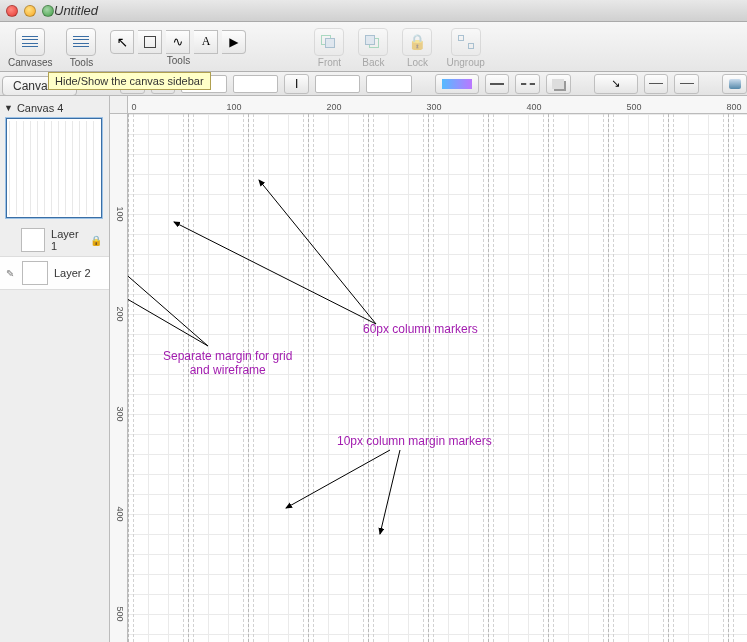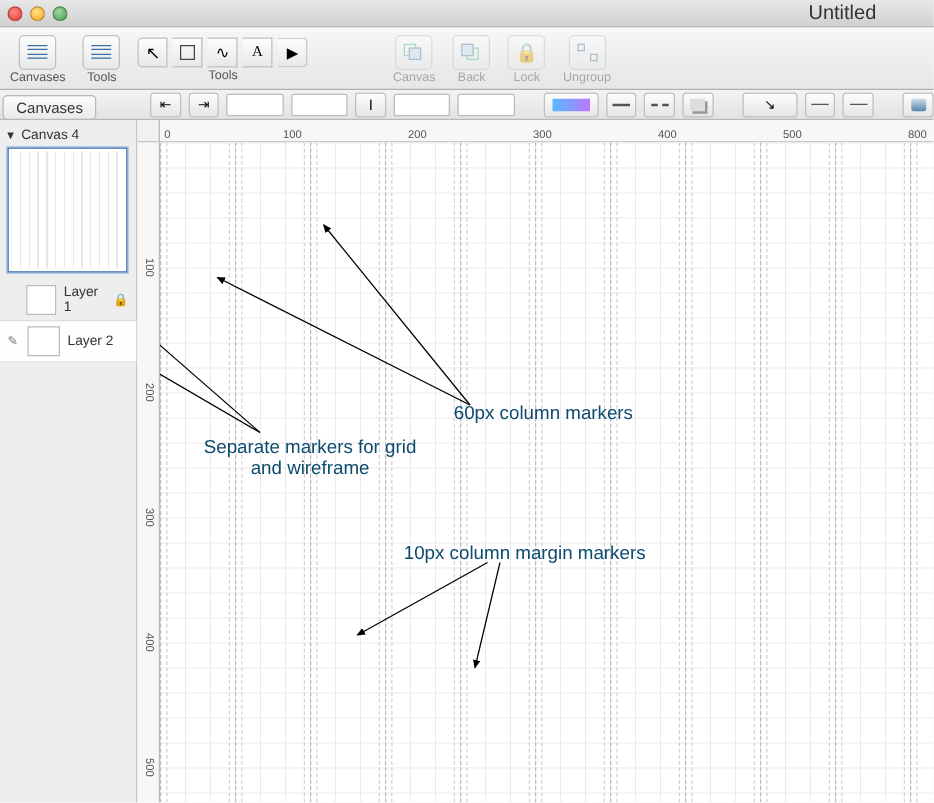--- a/index.html
+++ b/index.html
@@ -5,21 +5,21 @@
 * { margin: 0; padding: 0; box-sizing: border-box; font-family: "Lucida Grande", Helvetica, Arial, sans-serif; }
 body { background: #ededed; width: 747px; height: 642px; overflow: hidden; position: relative; }
 
 
 .titlebar { height: 22px; background: linear-gradient(#e8e8e8, #d0d0d0); display: flex; align-items: center; padding: 0 6px; border-bottom: 1px solid #aaa; }
 .traffic { display: flex; gap: 6px; }
 .tl { width: 12px; height: 12px; border-radius: 50%; border: 1px solid rgba(0,0,0,.25); }
 .tl.red { background: radial-gradient(circle at 40% 35%, #ff8a80, #e53935); }
 .tl.yellow { background: radial-gradient(circle at 40% 35%, #ffe082, #f9a825); }
 .tl.green { background: radial-gradient(circle at 40% 35%, #a5d6a7, #43a047); }
-.wtitle { flex: 1; text-align: right; font-size: 16px; color: #333; margin-right: 40px; }
+.wtitle { flex: 1; text-align: left; font-size: 13px; color: #333; margin-right: 40px; font-style: italic; }
 
 
 .toolbar { height: 50px; background: linear-gradient(#f7f7f7, #e6e6e6); border-bottom: 1px solid #b0b0b0; display: flex; align-items: center; padding: 2px 8px 0; gap: 14px; position: relative; }
 .tbgroup { display: flex; flex-direction: column; align-items: center; gap: 1px; }
 .tbgroup .icons { display: flex; gap: 4px; align-items: center; }
 .tbgroup .lbl { font-size: 10px; color: #555; }
 .tbtn { width: 30px; height: 28px; background: linear-gradient(#fdfdfd,#e8e8e8); border: 1px solid #bfbfbf; border-radius: 4px; display: flex; align-items: center; justify-content: center; cursor: pointer; }
 .tbtn.small { width: 24px; height: 24px; }
 .cluster { display: flex; }
 .cluster .tbtn { border-radius: 0; }
@@ -64,21 +64,21 @@
 .grid { position:absolute; inset:0; 
   background-image: 
     linear-gradient(#eaeaea 1px, transparent 1px),
     linear-gradient(90deg, #eaeaea 1px, transparent 1px);
   background-size: 20px 20px;
 }
 .cols { position:absolute; inset:0; }
 .colline { position:absolute; top:0; bottom:0; width:0; border-left:1px dashed #b8b8b8; }
 .marginline { position:absolute; top:0; bottom:0; width:0; border-left:1px dashed #d2d2d2; }
 
-.anno { position:absolute; font-size: 15px; color:#0c4a6e; }
+.anno { position:absolute; font-size: 12px; color:#a21caf; }
 svg.overlay { position:absolute; left:18px; top:18px; pointer-events:none; }
 
 </style>
 </head>
 <body>
 
 <div class="titlebar">
   <div class="traffic">
     <div class="tl red"></div>
     <div class="tl yellow"></div>
@@ -140,21 +140,21 @@
 
   <div class="tbgroup dim">
     <div class="icons">
         <div class="tbtn">
           <span style="position:relative;width:16px;height:14px;">
             <span style="position:absolute;left:0;top:0;width:10px;height:10px;border:1px solid #5b8;"></span>
             <span style="position:absolute;left:4px;top:3px;width:10px;height:10px;background:#cde;border:1px solid #58a;"></span>
           </span>
         </div>
       </div>
-    <div class="lbl">Canvas</div>
+    <div class="lbl">Front</div>
   </div>
   <div class="tbgroup dim">
     <div class="icons">
         <div class="tbtn">
           <span style="position:relative;width:16px;height:14px;">
             <span style="position:absolute;left:4px;top:3px;width:10px;height:10px;border:1px solid #5b8;"></span>
             <span style="position:absolute;left:0;top:0;width:10px;height:10px;background:#cde;border:1px solid #58a;"></span>
           </span>
         </div>
       </div>
@@ -173,20 +173,21 @@
         <div class="tbtn">
           <span style="position:relative;width:16px;height:14px;">
             <span style="position:absolute;left:0;top:0;width:6px;height:6px;border:1px dashed #58a;"></span>
             <span style="position:absolute;right:0;bottom:0;width:6px;height:6px;border:1px dashed #58a;"></span>
           </span>
         </div>
       </div>
     <div class="lbl">Ungroup</div>
   </div>
 
+  <div class="tooltip">Hide/Show the canvas sidebar</div>
 </div>
 
 <div class="sidehead">Canvases</div>
 
 <div class="optbar">
   <div class="optbtn">
       <span style="font-size:11px;">⇤</span>
     </div>
   <div class="optbtn">
       <span style="font-size:11px;">⇥</span>
@@ -302,25 +303,25 @@
           <div class="marginline" style="left: 485px;"></div>
           <div class="colline" style="left: 540px;"></div>
           <div class="marginline" style="left: 535px;"></div>
           <div class="marginline" style="left: 545px;"></div>
           <div class="colline" style="left: 600px;"></div>
           <div class="marginline" style="left: 595px;"></div>
           <div class="marginline" style="left: 605px;"></div>
         </div>
 
       <div class="anno" style="left:35px; top:235px; text-align:center;">
-        <div>Separate markers for grid</div>
+        <div>Separate margin for grid</div>
         <div>and wireframe</div>
       </div>
       <div class="anno" style="left:235px; top:208px;">60px column markers</div>
-      <div class="anno" style="left:195px; top:320px;">10px column margin markers</div>
+      <div class="anno" style="left:209px; top:320px;">10px column margin markers</div>
     </div>
 
     <svg class="overlay" width="620" height="530">
       <defs>
         <marker id="ah" markerWidth="8" markerHeight="8" refX="6" refY="3" orient="auto">
           <path d="M0,0 L7,3 L0,6 Z" fill="#000"></path>
         </marker>
       </defs>
 
       <line x1="80" y1="232" x2="-30" y2="136" stroke="#000" stroke-width="1" marker-end="url(#ah)"></line>

